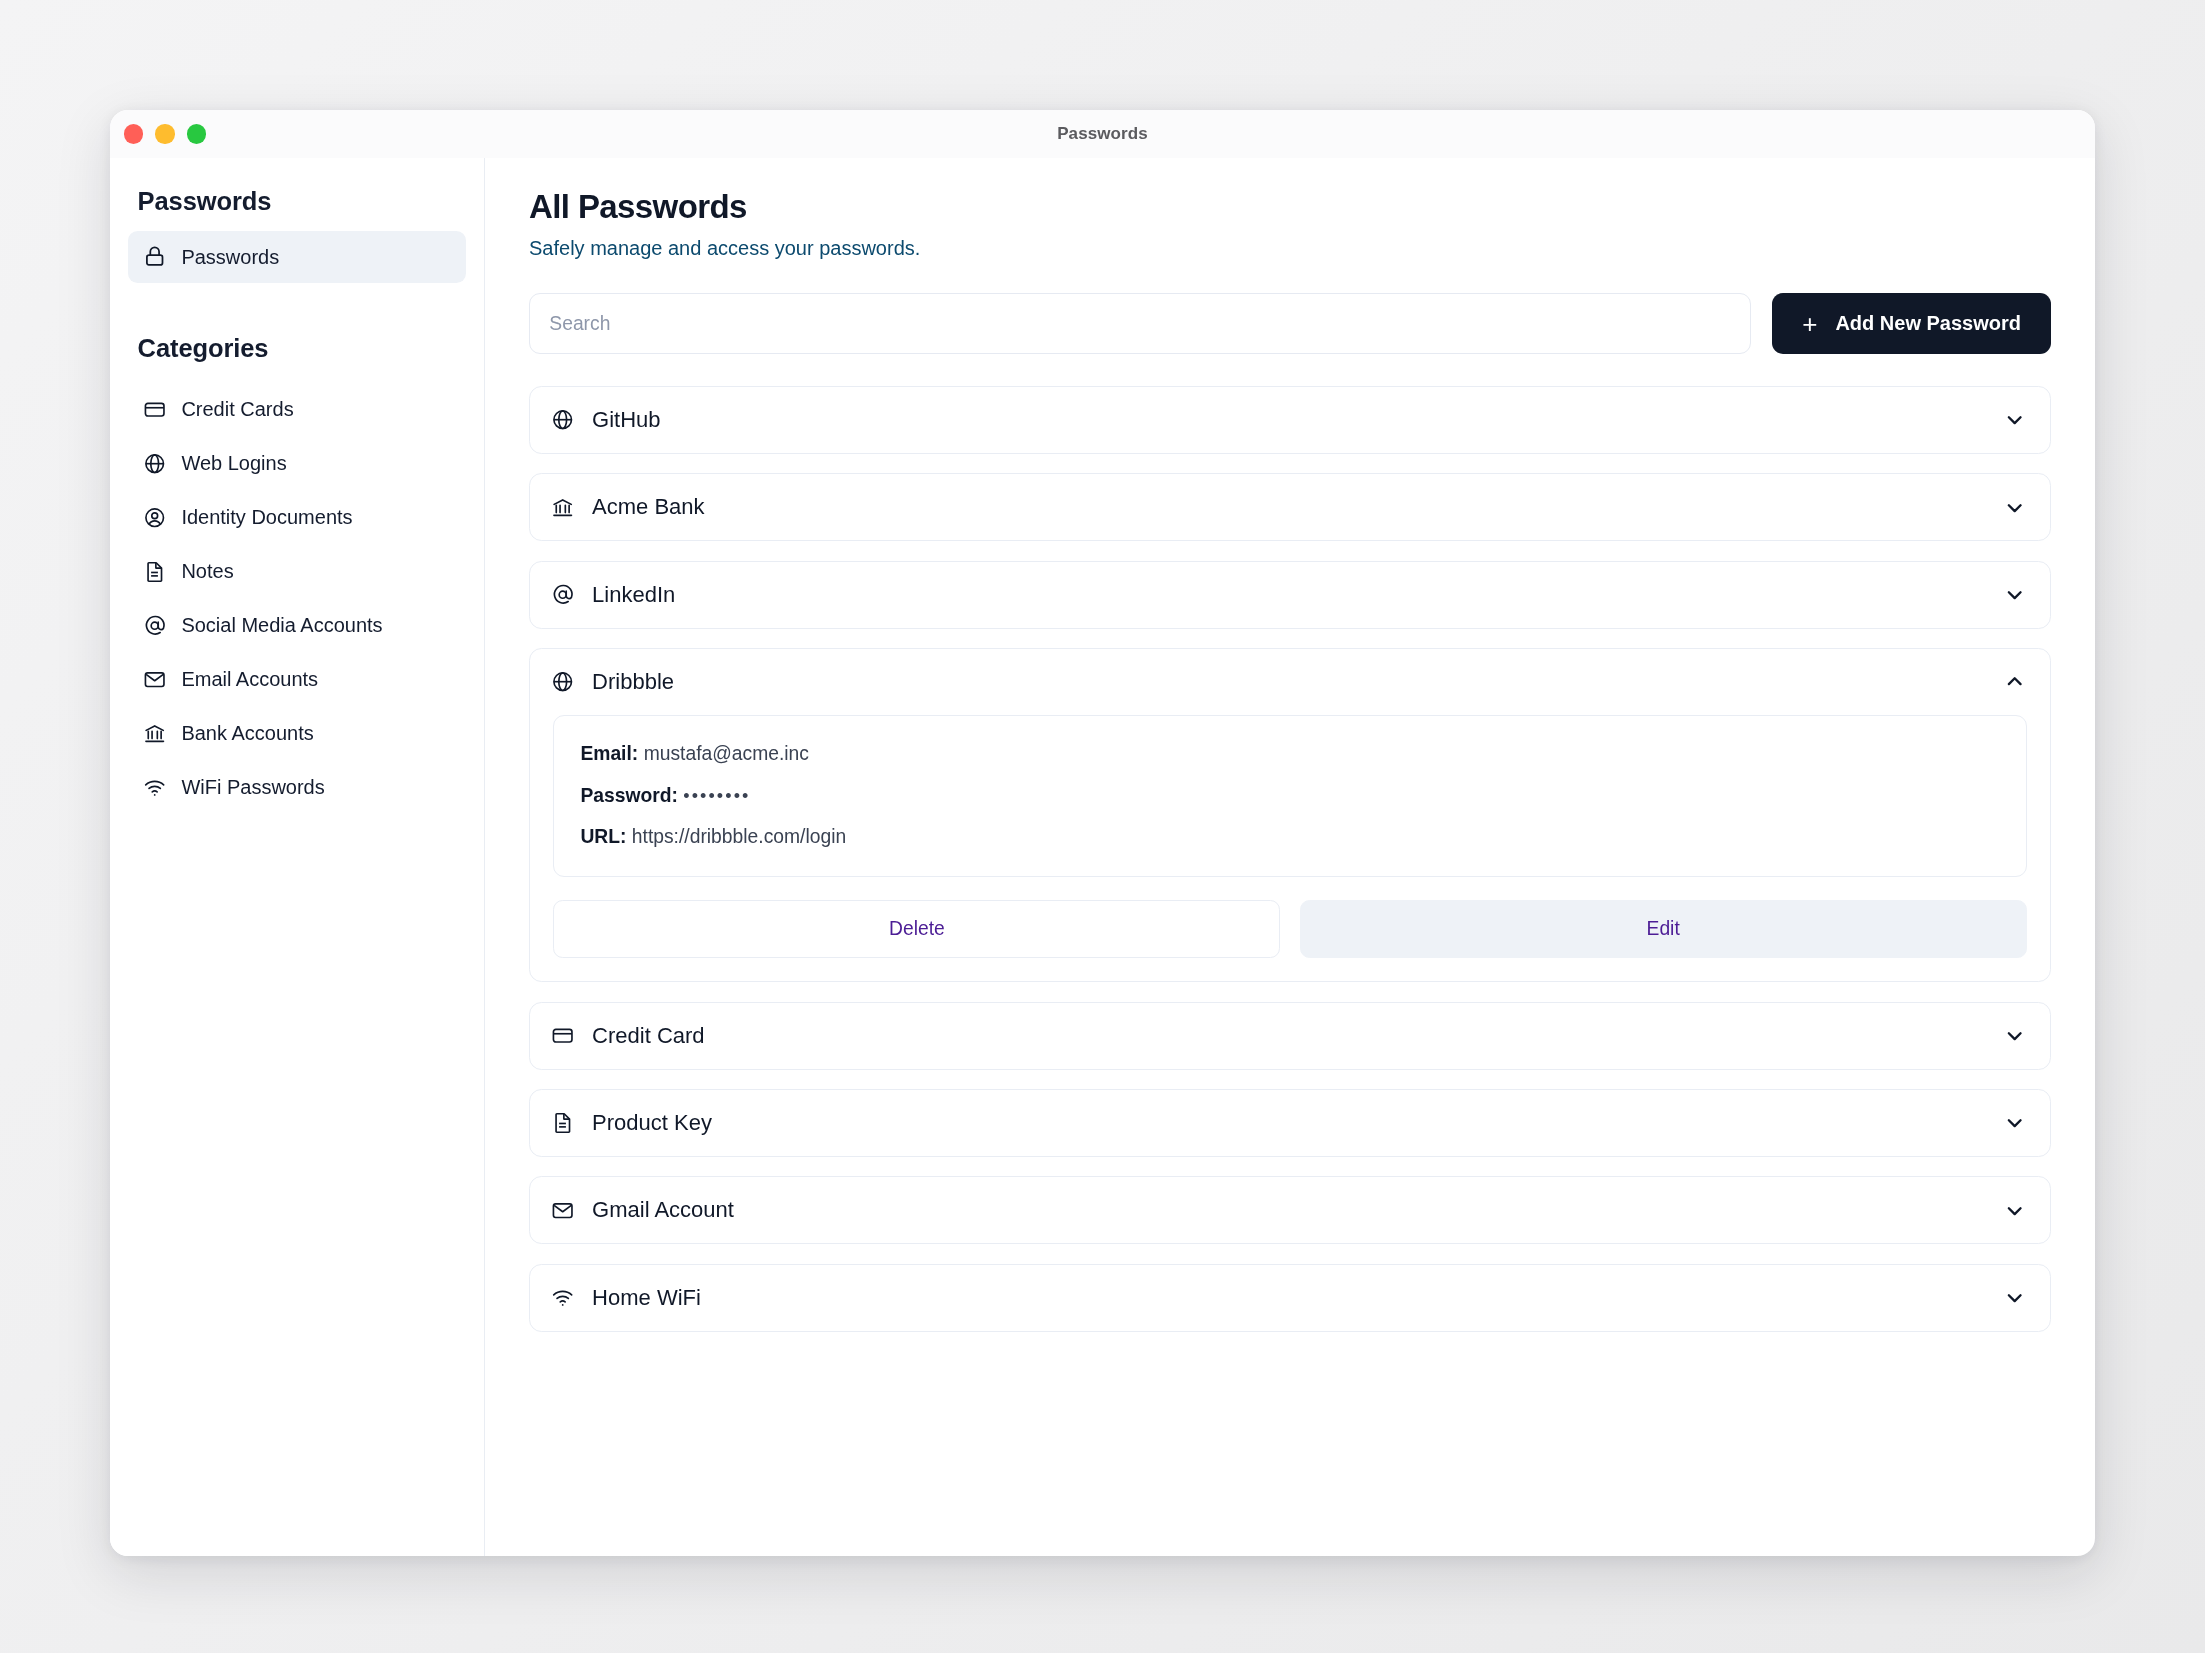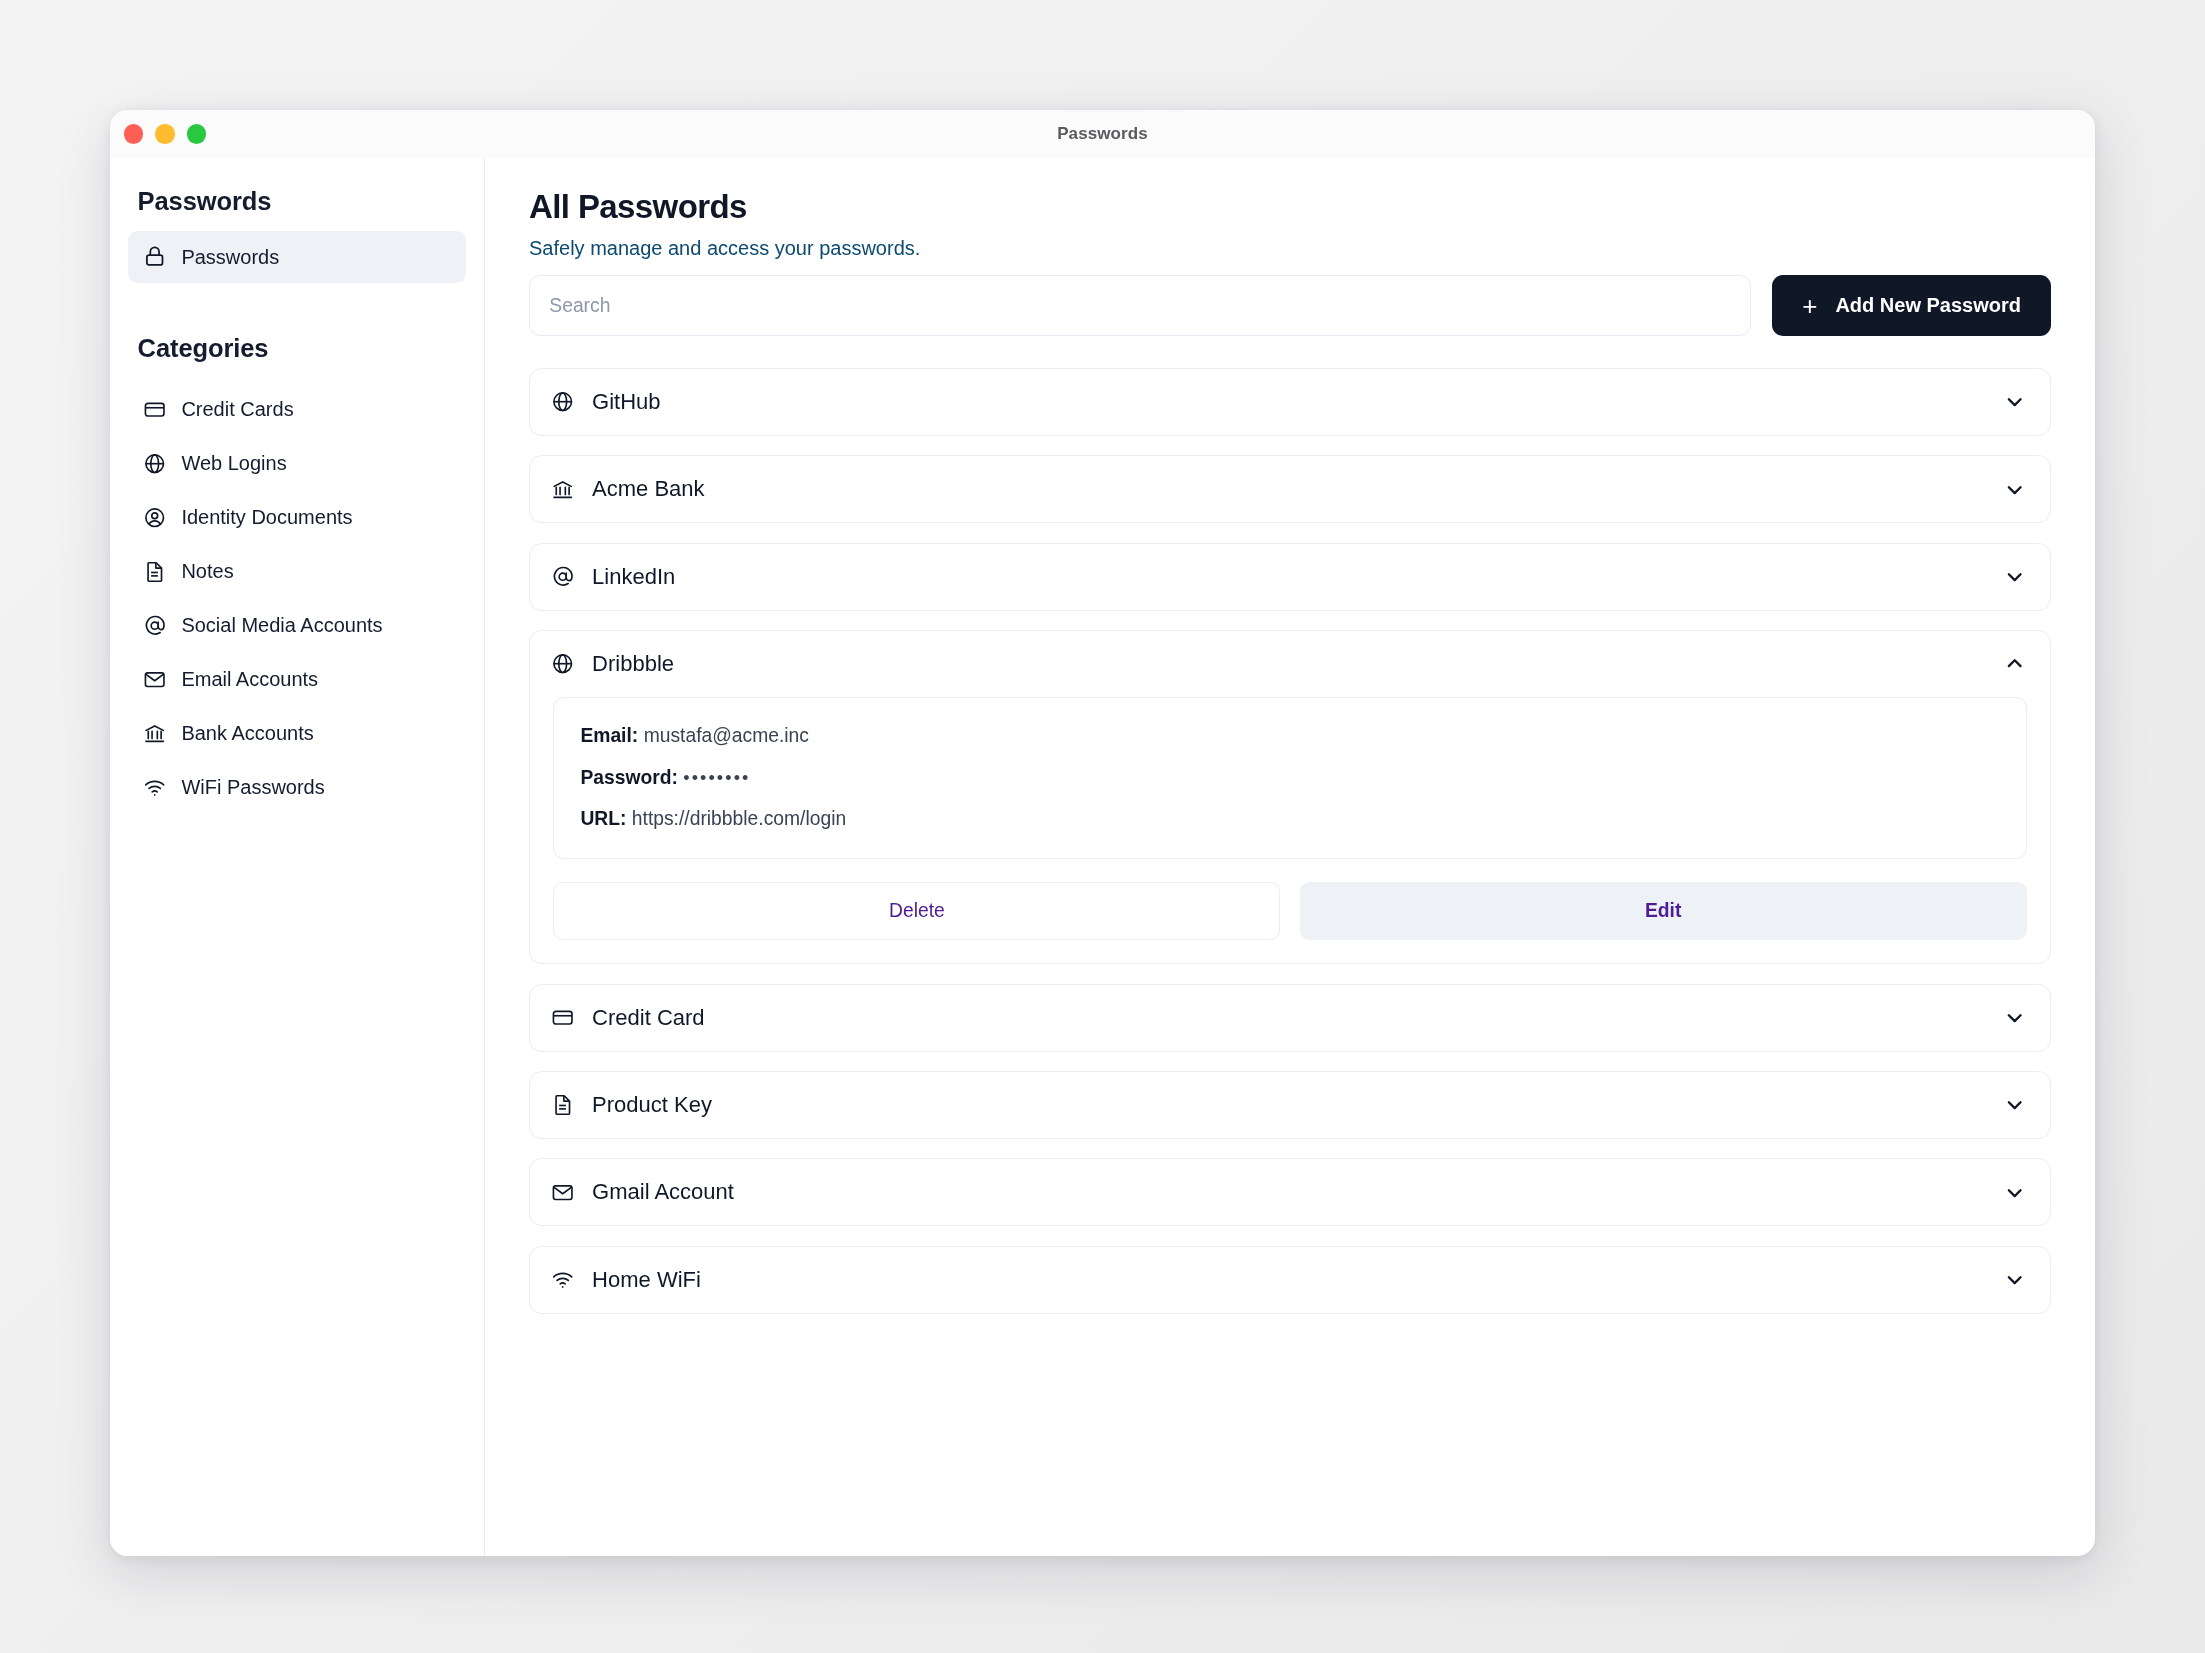--- a/index.html
+++ b/index.html
@@ -121,21 +121,21 @@
     color: #101828;
     letter-spacing: -0.6px;
   }
   .page-sub {
     margin-top: 11px;
     font-size: 20px;
     color: #0c4a6e;
   }
 
   .toolbar {
-    margin-top: 15px;
+    margin-top: 33px;
     display: flex;
     gap: 21px;
     align-items: stretch;
   }
   .search-input {
     flex: 1;
     height: 61px;
     border: 1.4px solid #e6eaf2;
     border-radius: 11px;
     background: #fff;
@@ -214,21 +214,21 @@
     height: 58px;
     border-radius: 9.6px;
     font-size: 19.3px;
     color: #4c1d95;
     font-family: "Liberation Sans", sans-serif;
     display: inline-flex;
     align-items: center;
     justify-content: center;
   }
   .act-delete { background: #ffffff; border: 1.4px solid #e9edf4; }
-  .act-edit   { background: #eef2f7; border: 1.4px solid #eef2f7; font-weight: bold; }
+  .act-edit   { background: #eef2f7; border: 1.4px solid #eef2f7; }
 </style>
 </head>
 <body>
 
 <div class="window">
 
   <div class="titlebar">
     <div class="traffic">
       <span class="dot red"></span>
       <span class="dot yellow"></span>

